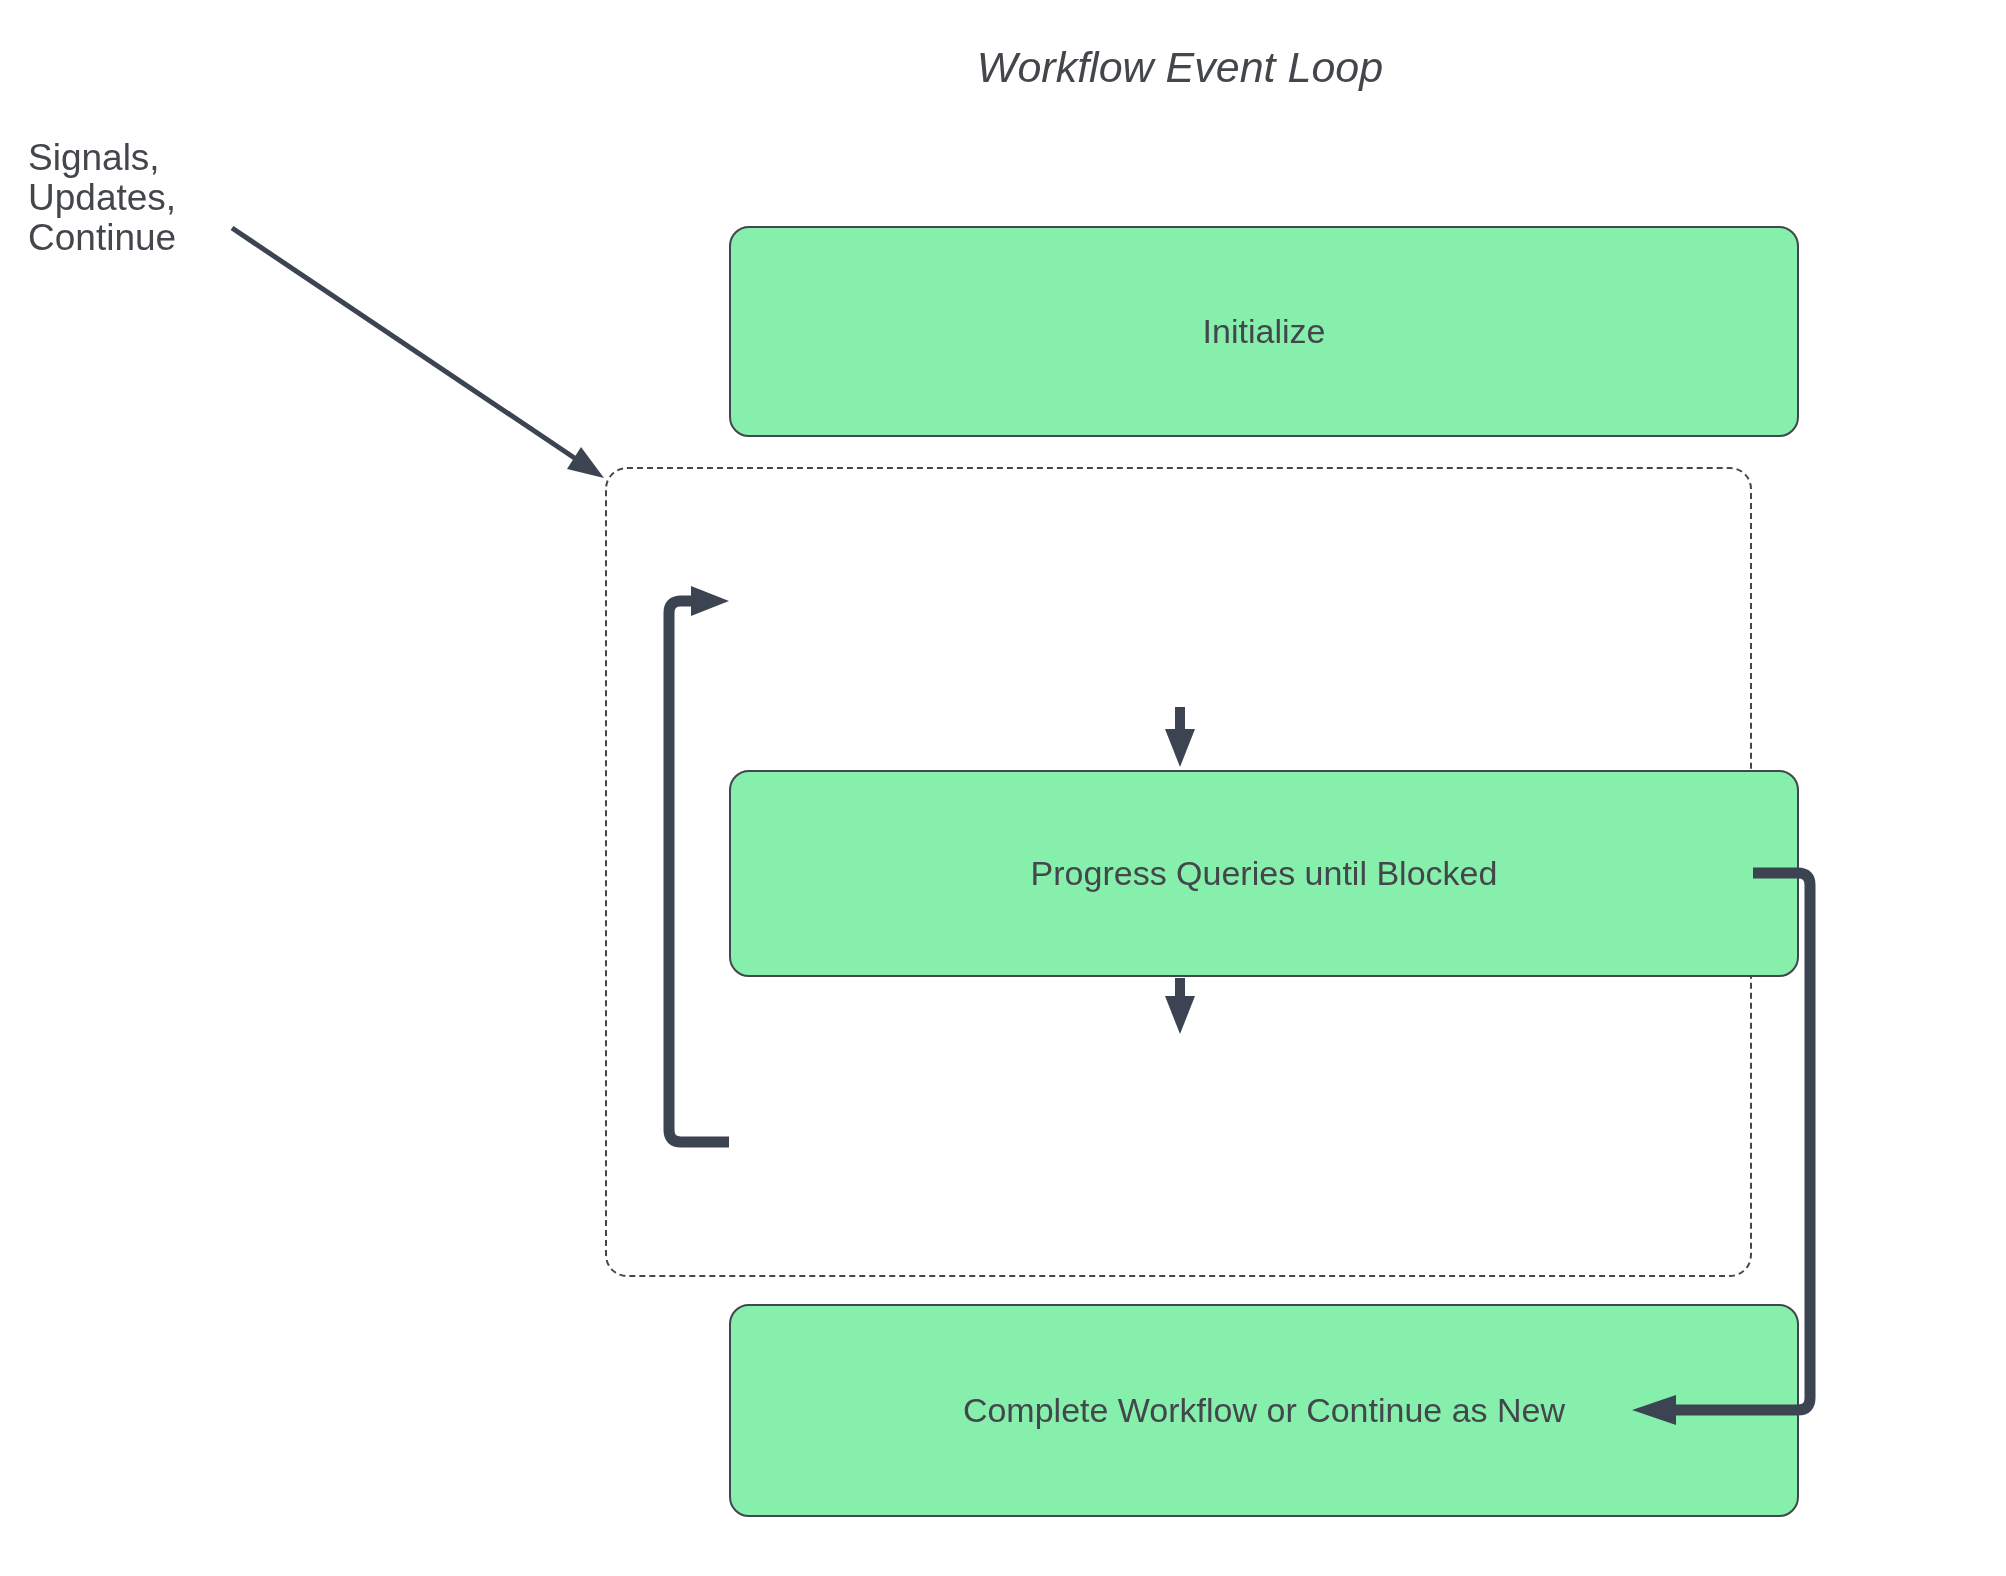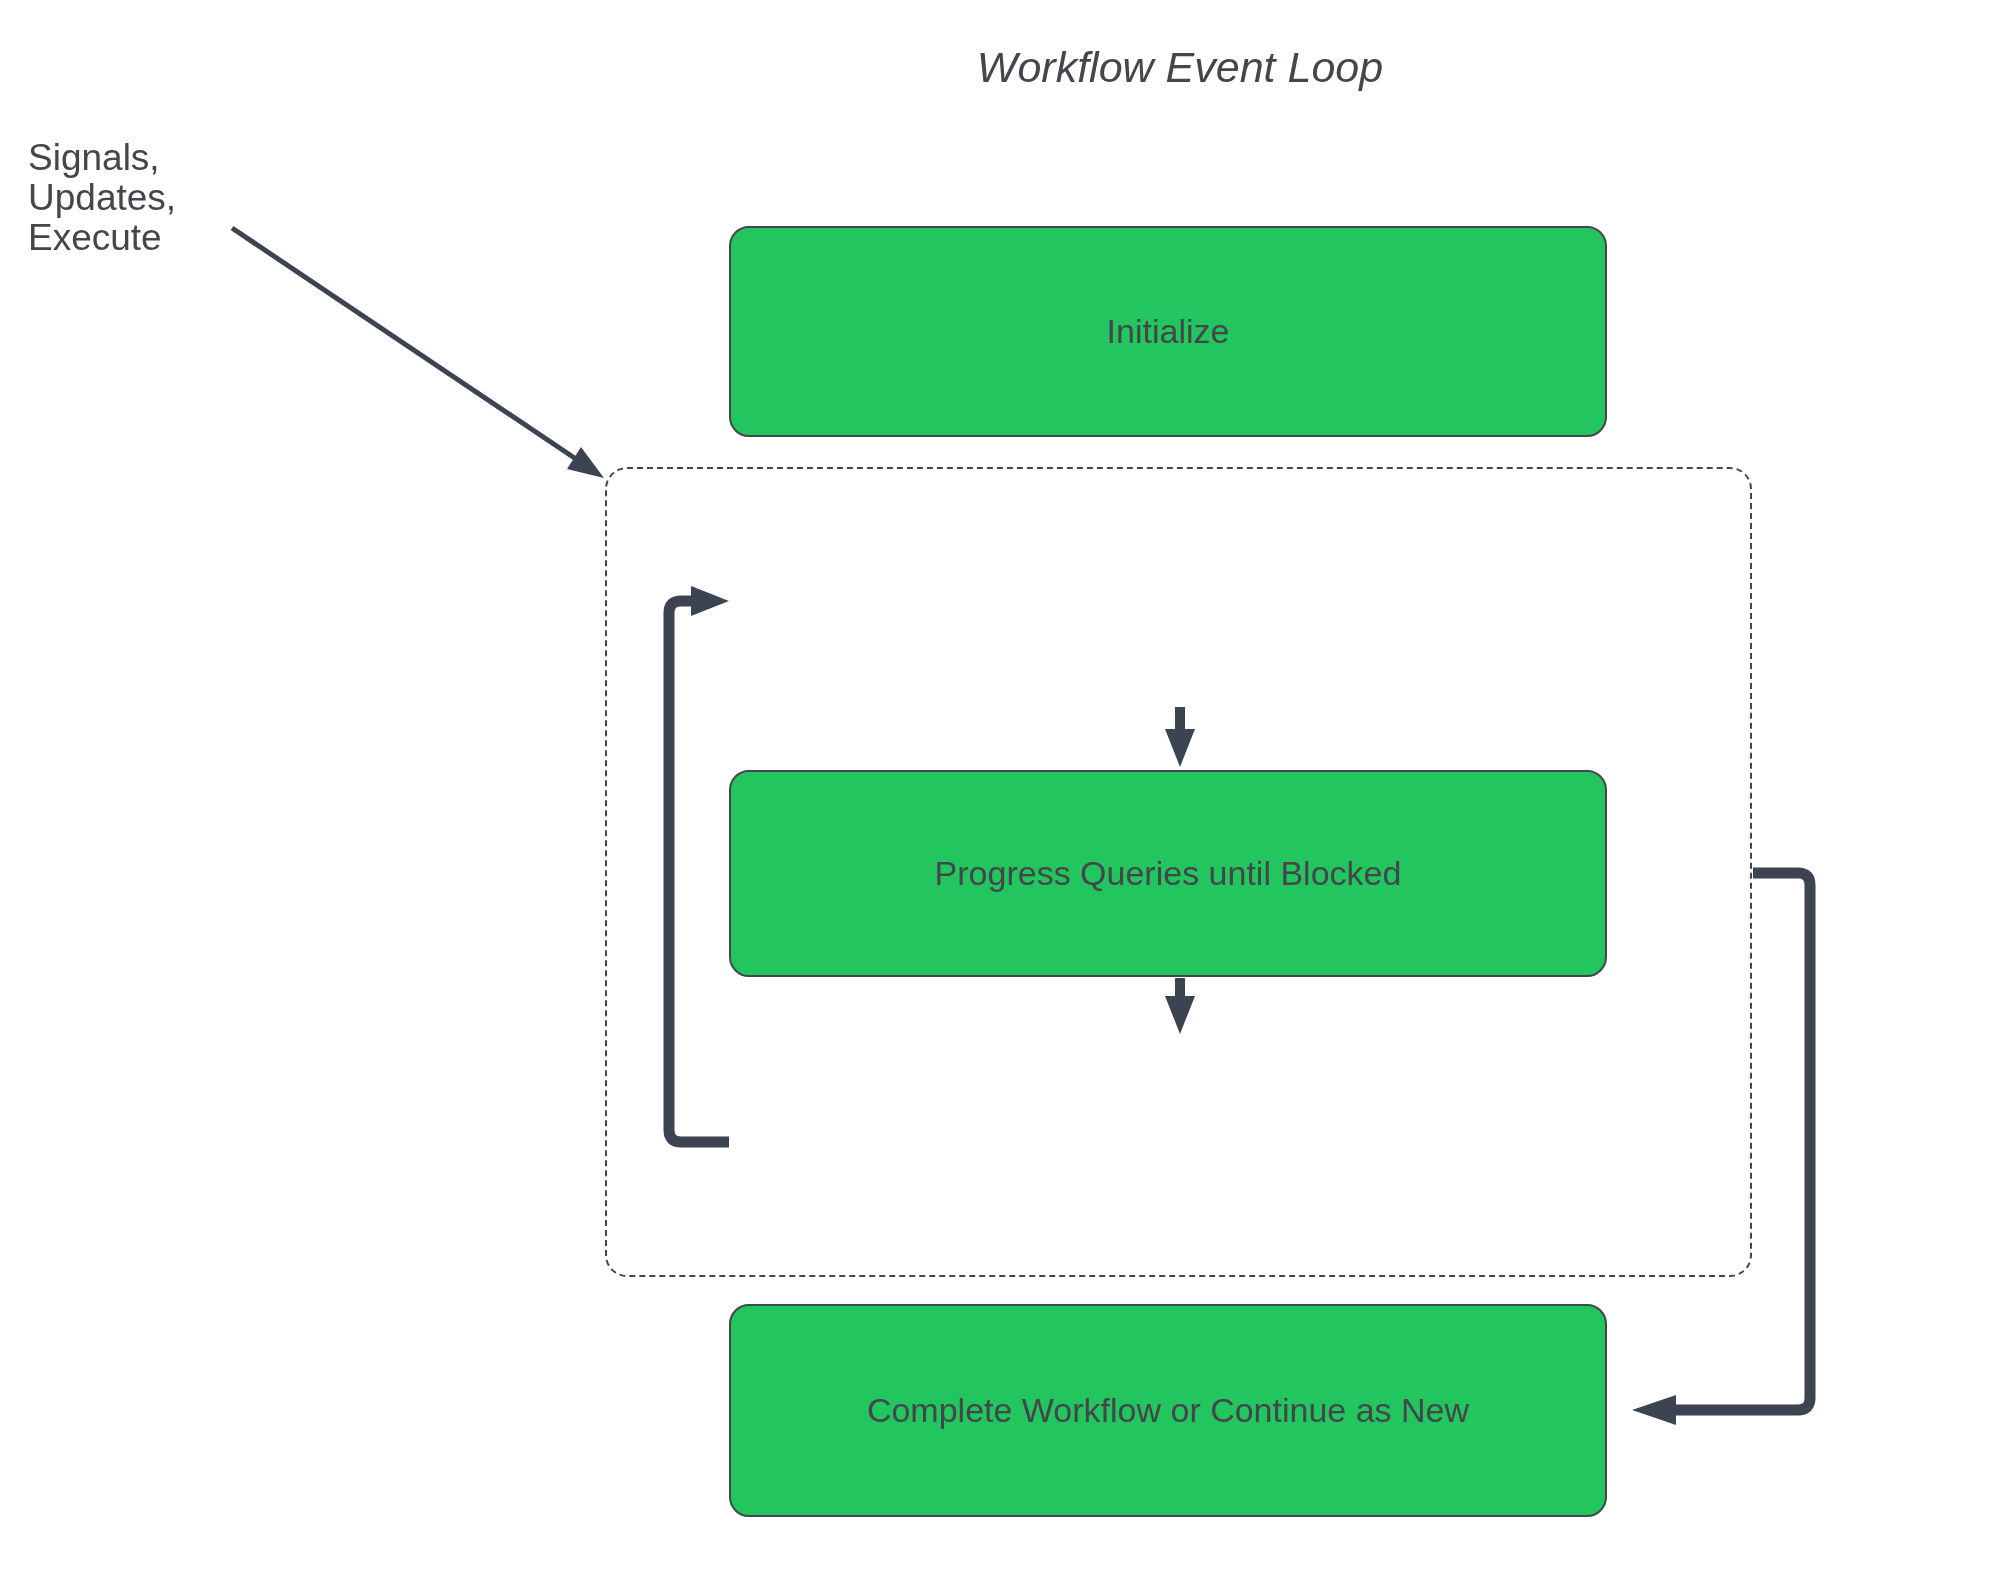--- a/index.html
+++ b/index.html
@@ -14,25 +14,25 @@
     position:absolute;left:730px;top:40px;width:900px;height:54px;
     font-size:43px;font-style:italic;color:var(--text,#43464b);
     text-align:center;line-height:54px;white-space:nowrap;
   }
   .annotation{
     position:absolute;left:28px;top:138px;width:274px;
     font-size:37px;line-height:40px;color:var(--text,#43464b);
     text-align:left;
   }
   .node{
-    position:absolute;left:729px;width:878px;
+    position:absolute;left:729px;width:1070px;
     box-sizing:border-box;
     border:2px solid var(--border,#43464a);
     border-radius:20px;
-    background:#22c55e;
+    background:#86efac;
     display:flex;align-items:center;justify-content:center;
     font-size:34px;color:var(--text,#43464b);
   }
   .node-initialize{top:226px;height:211px;}
   .node-progress-signals{top:498px;height:207px;}
   .node-progress-workflow{top:770px;height:207px;}
   .node-execute-queries{top:1036px;height:213px;}
   .node-complete{top:1304px;height:213px;}
   .event-loop-group{
     position:absolute;left:605px;top:467px;width:1147px;height:810px;
@@ -52,21 +52,21 @@
 </style>
 </head>
 <body>
 
 <div id="canvas">
 
   <div class="title">Workflow Event Loop</div>
 
   <div class="annotation">
     <span>Signals, Updates,</span><br>
-    <span>Execute</span>
+    <span>Continue</span>
   </div>
 
   <div class="event-loop-group"></div>
 
   <div class="node node-initialize">
     <span>Initialize</span>
   </div>
 
 
   <div class="node node-progress-workflow">

